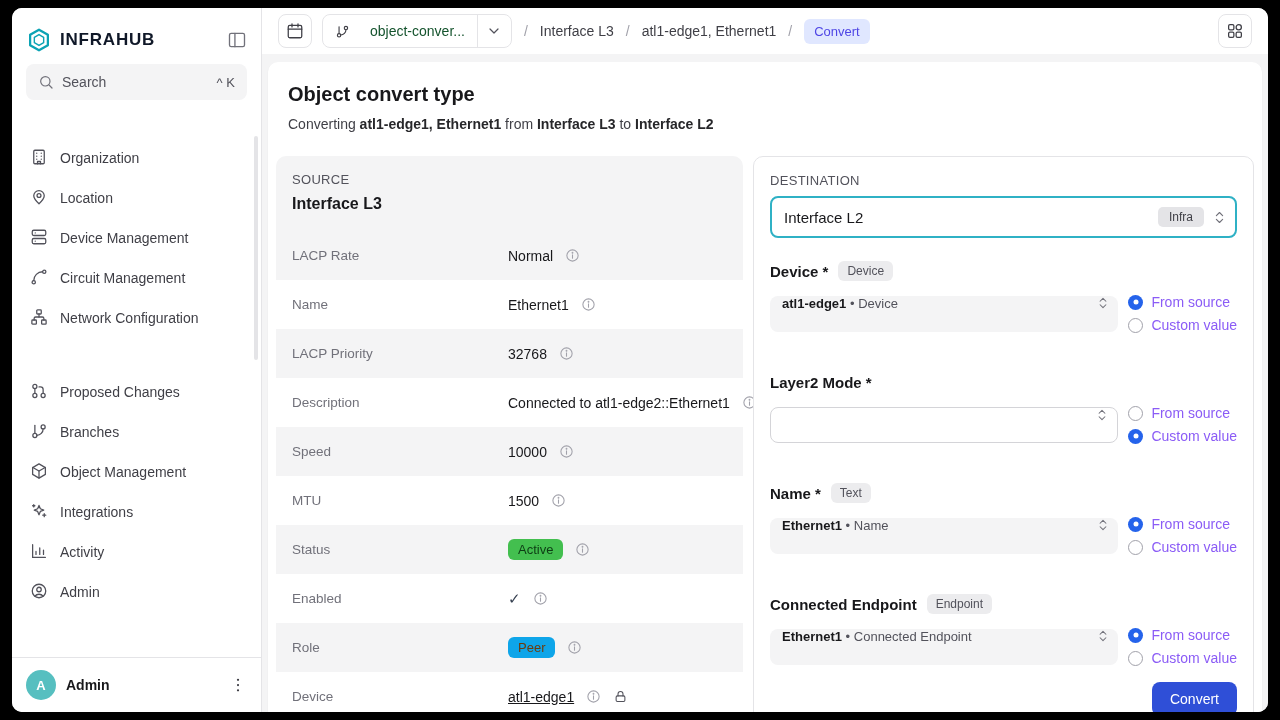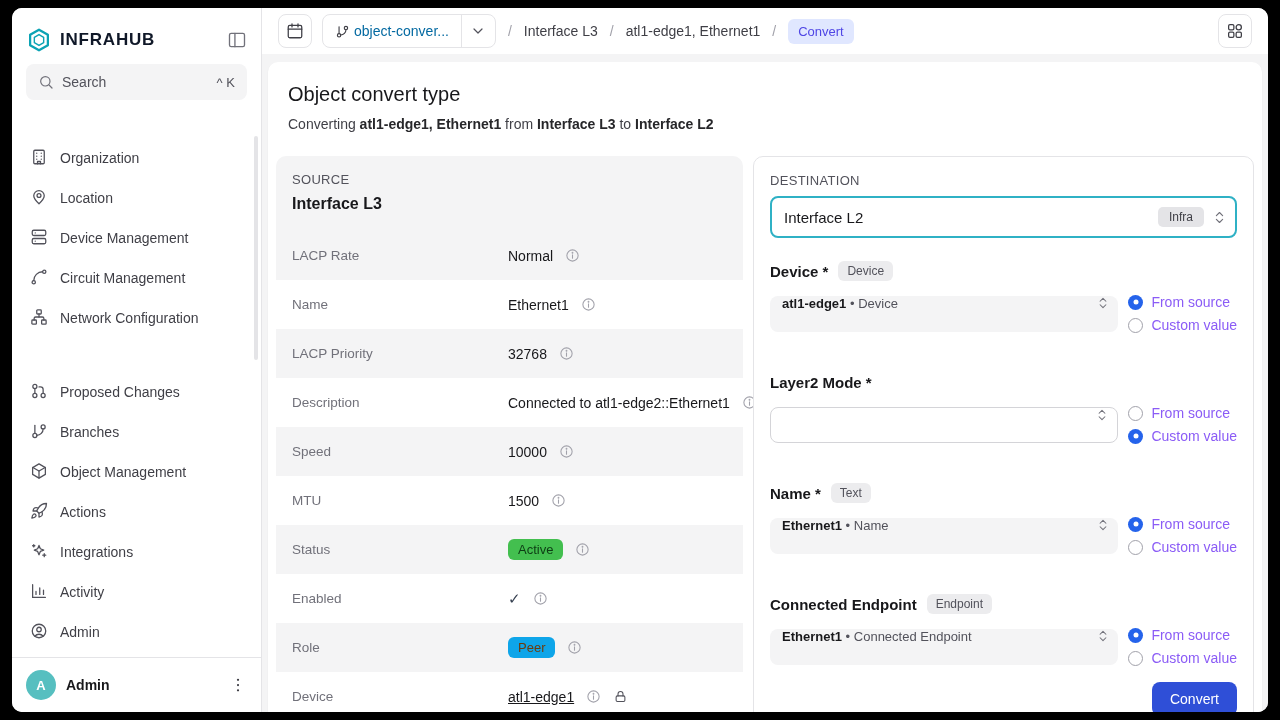--- a/index.html
+++ b/index.html
@@ -36,35 +36,35 @@
   .kebab-btn { margin-left: auto; background: none; border: none; color: #3f3f46; display: flex; cursor: pointer; }
 
   
   .main { flex: 1; display: flex; flex-direction: column; min-width: 0; }
   .topbar { height: 46px; flex: 0 0 46px; background: #fff; display: flex; align-items: center;
             gap: 10px; padding: 0 16px; }
   .icon-btn { width: 34px; height: 34px; border: 1px solid #e4e4e7; border-radius: 8px; background: #fff;
               display: flex; align-items: center; justify-content: center; color: #3f3f46; cursor: pointer; }
   .branch-select { height: 34px; border: 1px solid #e4e4e7; border-radius: 8px; background: #fff;
                    display: flex; align-items: stretch; cursor: pointer; }
-  .branch-main { display: flex; align-items: center; gap: 4px; padding: 0 12px; font-size: 14px; color: #0369a1; }
+  .branch-main { display: flex; align-items: center; gap: 20px; padding: 0 12px; font-size: 14px; color: #14532d; }
   .branch-main svg { color: #3f3f46; }
   .branch-caret { width: 34px; border-left: 1px solid #e4e4e7; display: flex; align-items: center;
                   justify-content: center; color: #52525b; }
   .crumb-sep { color: #a1a1aa; font-size: 14px; padding: 0 2px; }
   .crumb { font-size: 14px; color: #3f3f46; cursor: pointer; }
   .badge-convert { background: #e0e7ff; color: #4f46e5; font-size: 13px; font-weight: 500;
                    padding: 5px 10px; border-radius: 6px; }
   .topbar-spacer { flex: 1; }
 
   .content { flex: 1; background: #f4f4f5; padding: 8px 6px 0; overflow: hidden; }
   .card { background: #fff; border-radius: 10px 10px 0 0; height: 100%; padding: 18px 8px 0;
           box-shadow: 0 1px 2px rgba(0,0,0,.06); overflow: hidden; }
   .card-head { padding: 0 12px; }
-  .page-title { font-size: 20px; line-height: 28px; font-weight: 400; color: #18181b; }
+  .page-title { font-size: 20px; line-height: 28px; font-weight: 700; color: #18181b; }
   .page-sub { margin-top: 6px; font-size: 14px; line-height: 20px; color: #3f3f46; }
   .page-sub b { color: #27272a; }
 
   .panels { display: flex; gap: 10px; margin-top: 22px; align-items: flex-start; }
   .panel { flex: 1; border-radius: 10px; min-width: 0; }
   .panel-label { font-size: 13px; color: #52525b; letter-spacing: .3px; }
 
   
   .panel.source { background: #f4f4f5; padding: 16px 0 12px; }
   .source-head { padding: 0 16px; }
@@ -232,31 +232,20 @@
             <path d="M20.5 7.5v9L12 21.5l-8.5-5v-9L12 2.5l8.5 5Z"></path>
               <path d="M3.8 7.3 12 12l8.2-4.7"></path>
               <path d="M12 12v9.3"></path>
           </svg>
         </span>
         <span>Object Management</span>
       </div>
       <div class="nav-item">
         <span style="display:flex">
           <svg width="18" height="18" viewBox="0 0 24 24" fill="none" stroke="currentColor" stroke-width="1.7" stroke-linecap="round" stroke-linejoin="round">
-            <path d="M4.5 16.5c-1.5 1.26-2 5-2 5s3.74-.5 5-2c.71-.84.7-2.13-.09-2.91a2.18 2.18 0 0 0-2.91-.09z"></path>
-            <path d="m12 15-3-3a22 22 0 0 1 2-3.95A12.88 12.88 0 0 1 22 2c0 2.72-.78 7.5-6 11a22.35 22.35 0 0 1-4 2z"></path>
-            <path d="M9 12H4s.55-3.03 2-4c1.62-1.08 5 0 5 0"></path>
-              <path d="M12 15v5s3.03-.55 4-2c1.08-1.62 0-5 0-5"></path>
-          </svg>
-        </span>
-        <span>Actions</span>
-      </div>
-      <div class="nav-item">
-        <span style="display:flex">
-          <svg width="18" height="18" viewBox="0 0 24 24" fill="none" stroke="currentColor" stroke-width="1.7" stroke-linecap="round" stroke-linejoin="round">
             <path d="M12 4.5 13.8 9l4.5 1.8-4.5 1.8L12 17l-1.8-4.4L5.7 10.8 10.2 9 12 4.5Z"></path>
             <path d="M19 15.5v4M17 17.5h4"></path>
               <path d="M5 3.5v3M3.5 5h3"></path>
           </svg>
         </span>
         <span>Integrations</span>
       </div>
       <div class="nav-item">
         <span style="display:flex">
           <svg width="18" height="18" viewBox="0 0 24 24" fill="none" stroke="currentColor" stroke-width="1.7" stroke-linecap="round" stroke-linejoin="round">

